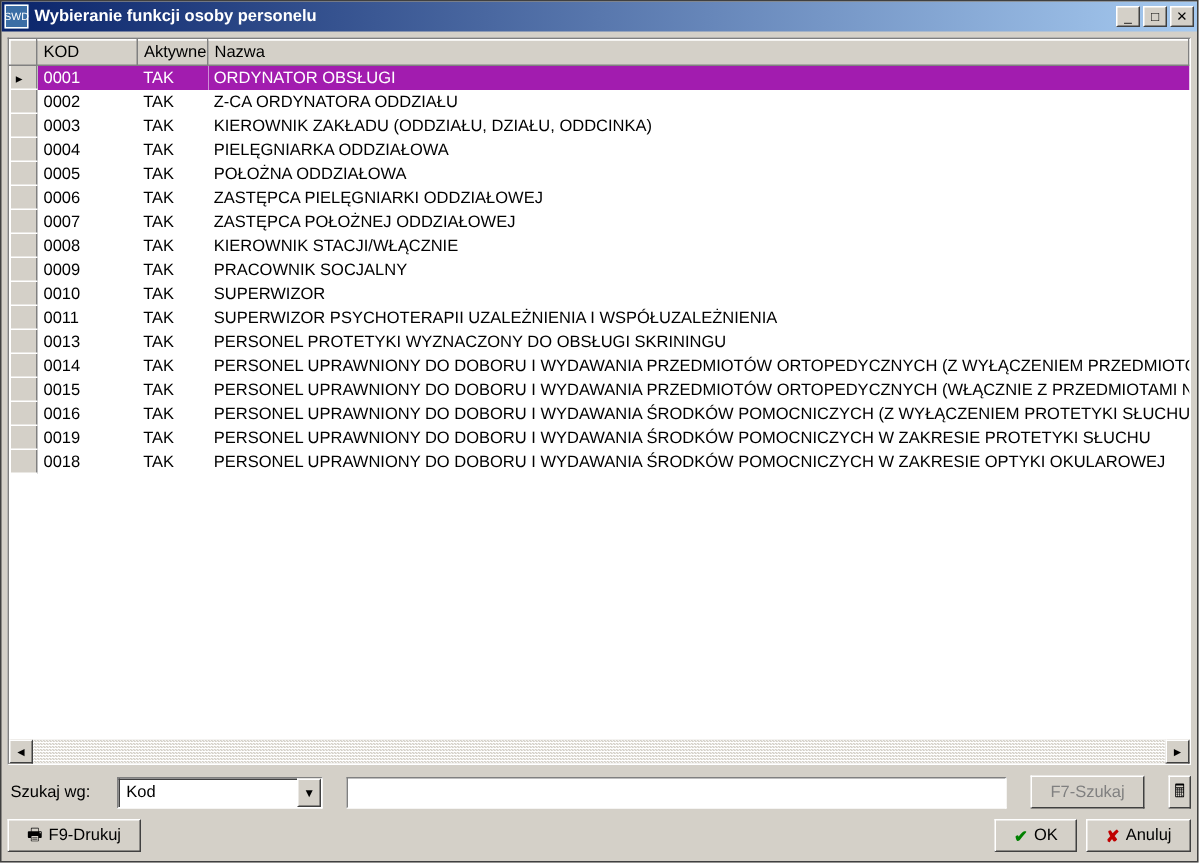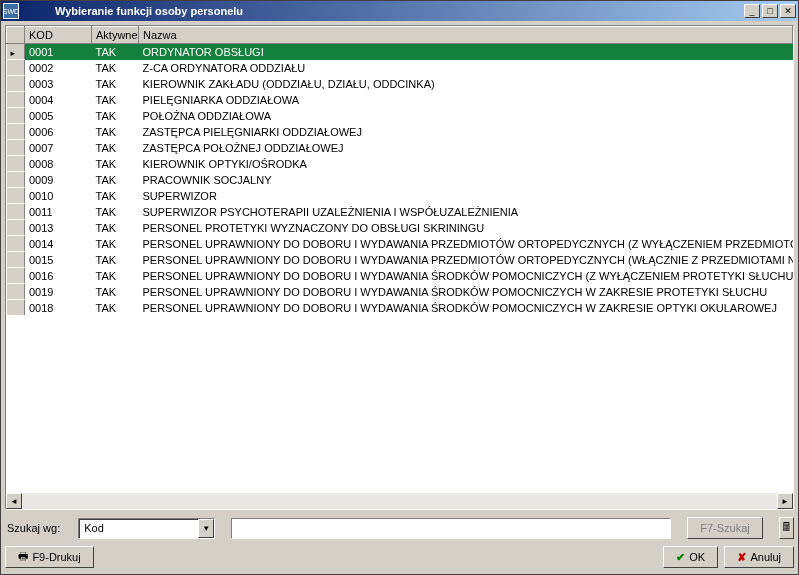--- a/index.html
+++ b/index.html
@@ -12,21 +12,20 @@
   overflow: hidden;
   border: 1px solid #404040;
 }
 .titlebar {
   height: 20px;
   background: linear-gradient(to right, #0a246a, #a6caf0);
   display: flex;
   align-items: center;
   padding: 0 2px;
   color: #fff;
-  gap: 32px;
 }
 .titlebar-icon {
   width: 16px; height: 16px;
   background: #3b6ea5;
   margin-right: 4px;
   font-size: 7px;
   display: flex;
   align-items: center;
   justify-content: center;
   color: #fff;
@@ -91,21 +90,21 @@
   width: 18px;
 }
 tbody td {
   padding: 1px 4px;
   height: 16px;
   white-space: nowrap;
   overflow: hidden;
   font-size: 11px;
 }
 tbody td.indicator { background: #d4d0c8; border-right: 1px solid #808080; border-bottom: 1px solid #fff; }
-tbody tr.selected td { background: #15803d; color: #fff; }
+tbody tr.selected td { background: #a21caf; color: #fff; }
 tbody tr.selected td.indicator { background: #d4d0c8; color: #000; }
 .col-kod { width: 67px; }
 .col-akt { width: 47px; }
 .col-naz { }
 .hscroll {
   height: 16px;
   background: #d4d0c8;
   display: flex;
   align-items: stretch;
 }
@@ -270,21 +269,21 @@
             <tr>
               <td class="indicator"></td>
               <td>0007</td>
               <td>TAK</td>
               <td>ZASTĘPCA POŁOŻNEJ ODDZIAŁOWEJ</td>
             </tr>
             <tr>
               <td class="indicator"></td>
               <td>0008</td>
               <td>TAK</td>
-              <td>KIEROWNIK OPTYKI/OŚRODKA</td>
+              <td>KIEROWNIK STACJI/WŁĄCZNIE</td>
             </tr>
             <tr>
               <td class="indicator"></td>
               <td>0009</td>
               <td>TAK</td>
               <td>PRACOWNIK SOCJALNY</td>
             </tr>
             <tr>
               <td class="indicator"></td>
               <td>0010</td>

